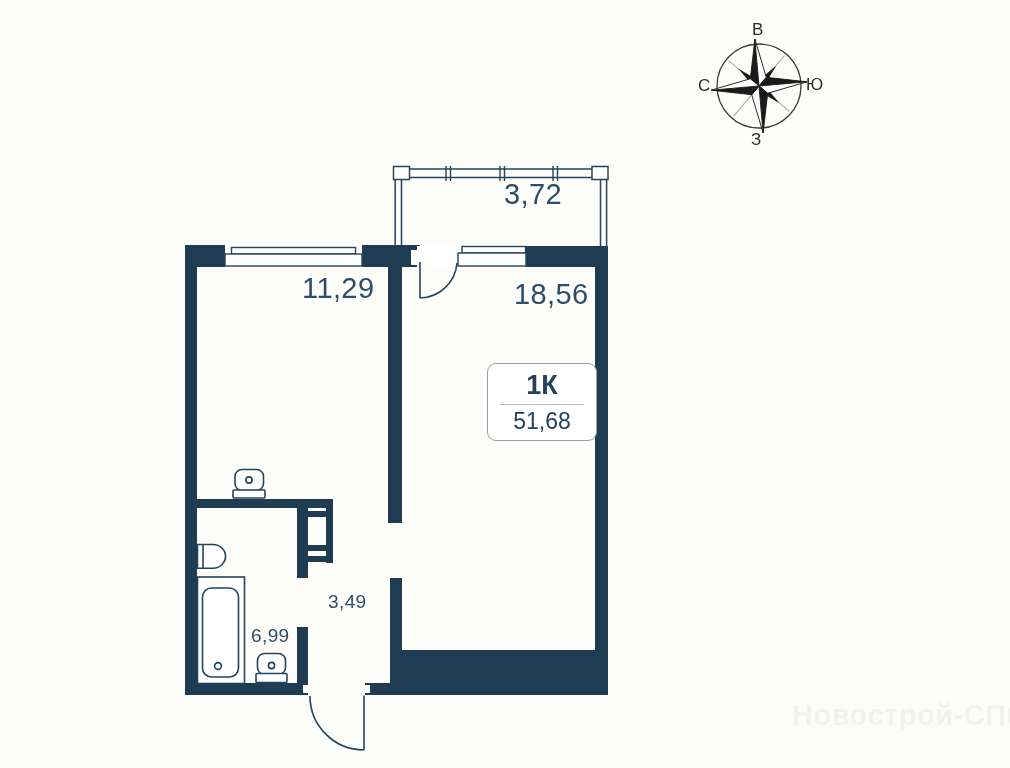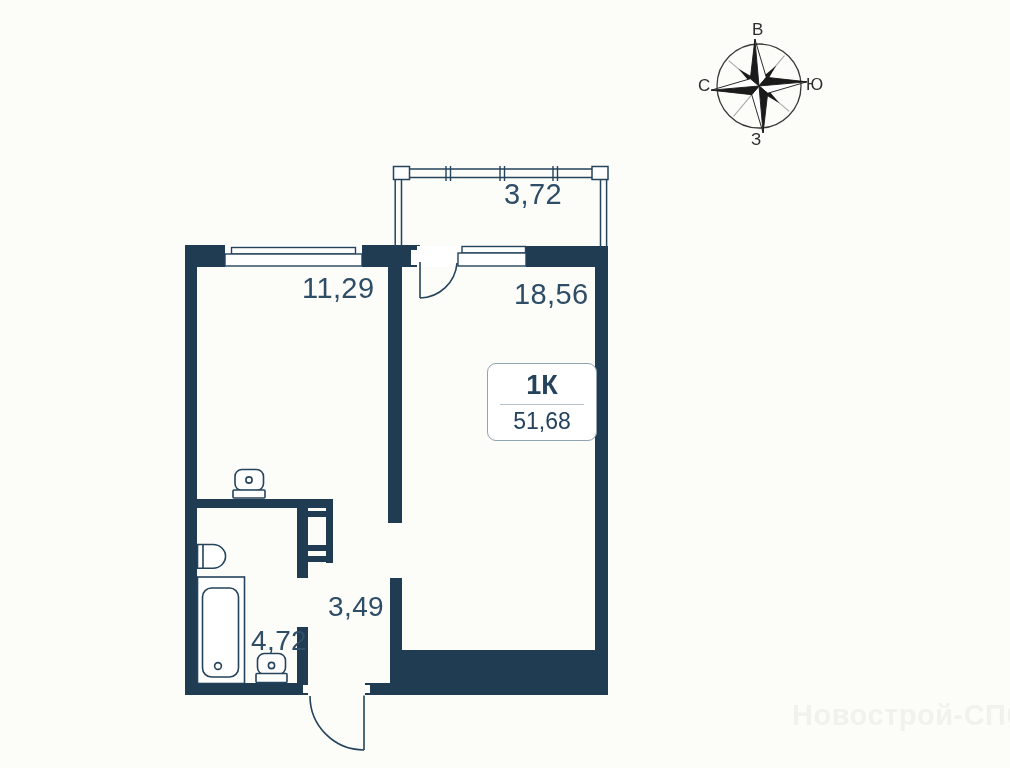--- a/index.html
+++ b/index.html
@@ -12,21 +12,21 @@
   .canvas{position:relative;width:1010px;height:768px;background:#fcfcf9;}
   .plan-svg{position:absolute;left:0;top:0;}
   .lbl{
     position:absolute;
     color:#2e4d66;
     font-weight:500;
     letter-spacing:.4px;
     white-space:nowrap;
   }
   .lbl.big{font-size:29px;}
-  .lbl.small{font-size:28px;text-align:center;}
+  .lbl.small{font-size:19px;text-align:center;}
   .unit-box{
     position:absolute;
     left:443px;top:363px;width:110px;height:78px;
     border:1.5px solid #8fa3b0;
     border-radius:9px;
     background:#ffffff;
     display:flex;flex-direction:column;align-items:center;justify-content:center;
     box-sizing:border-box;
     margin-left:44px;
   }
@@ -169,21 +169,21 @@
           <polygon points="711,86 759,86 751,78" fill="#ffffff"></polygon>
         </g>
       </g>
     </g>
   </svg>
 
   <div class="lbl big" style="left:504px;top:178px;">3,72</div>
   <div class="lbl big" style="left:302px;top:272px;">11,29</div>
   <div class="lbl big" style="left:514px;top:278px;">18,56</div>
   <div class="lbl small" style="left:328px;top:591px;">3,49</div>
-  <div class="lbl small" style="left:251px;top:625px;">4,72</div>
+  <div class="lbl small" style="left:251px;top:625px;">6,99</div>
 
   <div class="unit-box">
     <div class="unit-type">1К</div>
     <div class="unit-divider"></div>
     <div class="unit-area">51,68</div>
   </div>
 
   <div class="compass-letter" style="left:752px;top:20px;">В</div>
   <div class="compass-letter" style="left:698px;top:76px;">С</div>
   <div class="compass-letter" style="left:806px;top:75px;">Ю</div>

